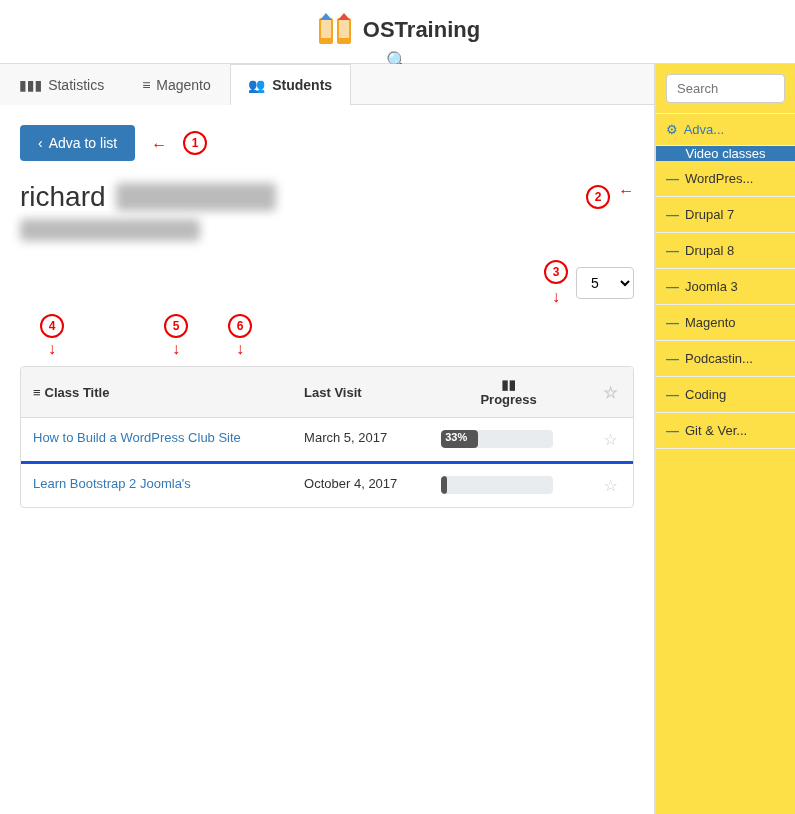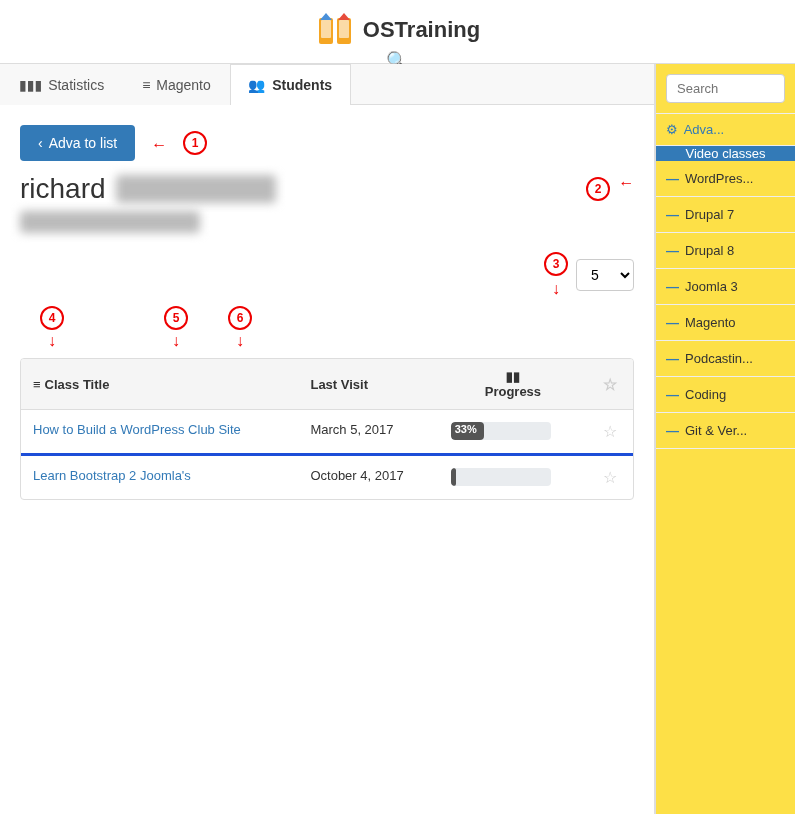--- a/index.html
+++ b/index.html
@@ -100,21 +100,21 @@
       font-size: 12px;
       font-weight: 600;
       flex-shrink: 0;
     }
     .red-arrow {
       color: #e00;
       font-size: 16px;
     }
 
     .user-info {
-      margin-top: 12px;
+      margin-top: 20px;
       margin-bottom: 16px;
     }
     .user-name {
       font-size: 28px;
       font-weight: 300;
       color: #333;
       display: flex;
       align-items: center;
       gap: 10px;
     }
@@ -178,21 +178,21 @@
     .class-link {
       color: #337ab7;
       cursor: pointer;
       text-decoration: none;
     }
 
     .progress-bar-container {
       background: #e9ecef;
       border-radius: 4px;
       height: 18px;
-      width: 100px;
+      width: 112px;
       overflow: hidden;
       position: relative;
     }
     .progress-bar-fill {
       height: 100%;
       border-radius: 4px;
     }
     .progress-label {
       position: absolute;
       left: 4px;

